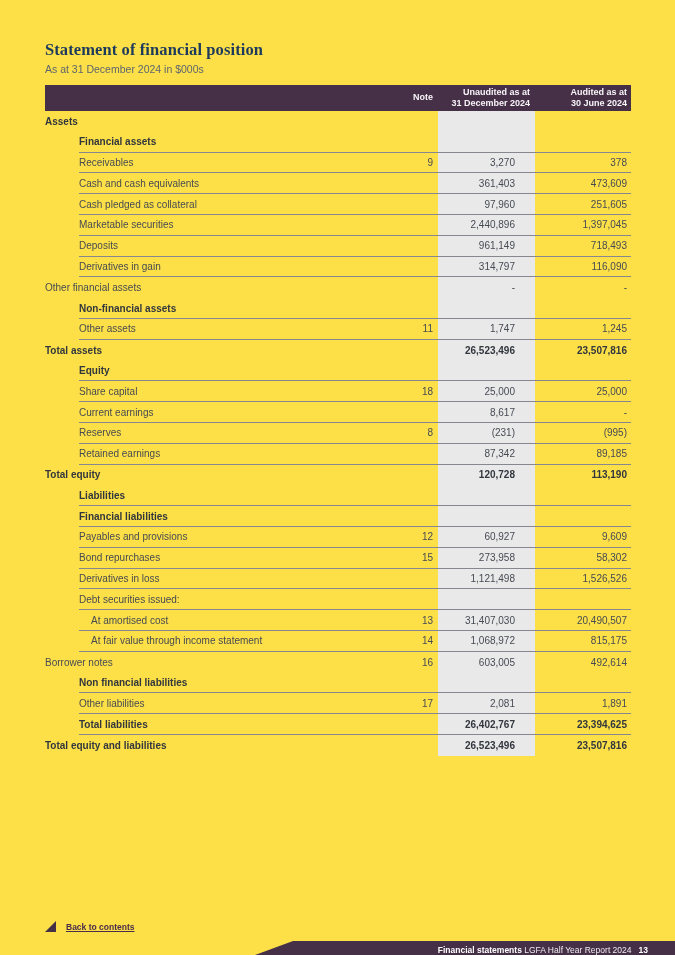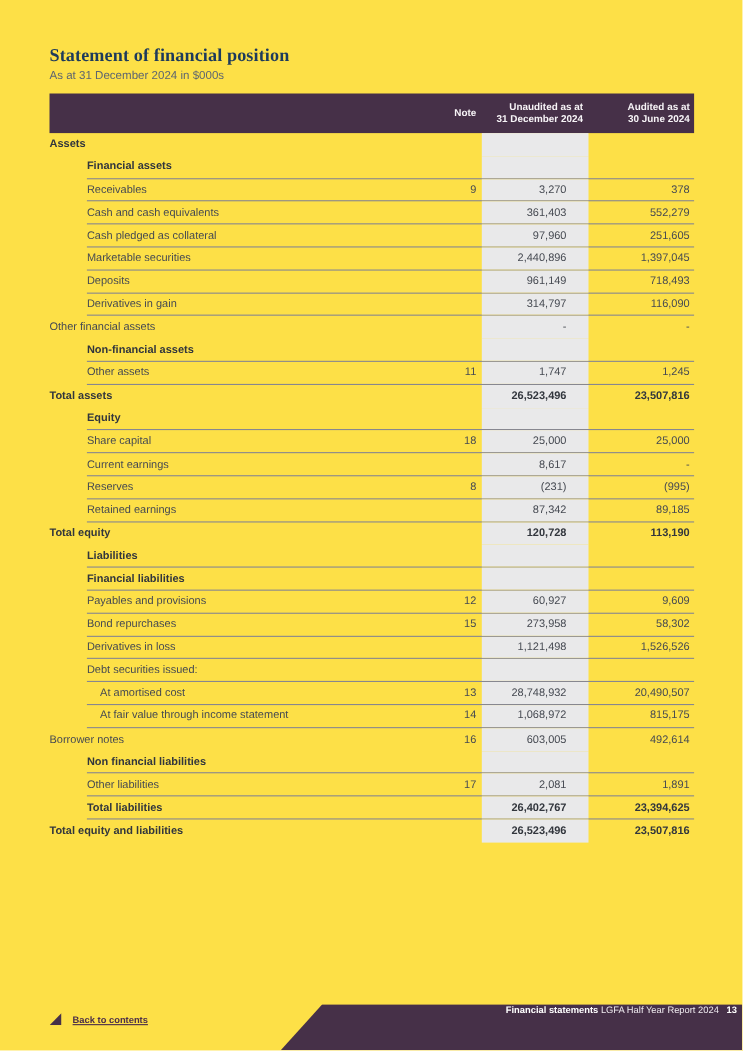--- a/index.html
+++ b/index.html
@@ -30,21 +30,21 @@
     position:absolute;left:45px;top:63px;
     font-size:10.5px;color:#5d6570;
   }
   .table{
     position:absolute;left:45px;top:85px;width:586px;
   }
   .thead{
     display:grid;
     grid-template-columns:1fr 95px 97px 96px;
     background:var(--plum);
-    height:36px;
+    height:26px;
     align-items:center;
     color:#f7f4f7;
     font-size:9px;font-weight:bold;
     line-height:1.25;
   }
   .thead .c-note{text-align:right;padding-right:5px;}
   .thead .c-un{text-align:right;padding-right:5px;}
   .thead .c-au{text-align:right;padding-right:4px;}
   .row{
     display:grid;
@@ -78,25 +78,25 @@
     display:inline-block;
   }
   .back-link{
     margin-left:10px;
     font-size:8.5px;font-weight:bold;
     color:#4a2d4a;
     text-decoration:underline;
     cursor:pointer;
   }
   .band{
-    position:absolute;left:255px;right:0;bottom:0;height:42px;
+    position:absolute;left:255px;right:0;bottom:0;height:14px;
     background:var(--plum);
     clip-path:polygon(38px 0,100% 0,100% 100%,0 100%);
-    display:flex;align-items:flex-start;justify-content:flex-end;
-    padding-right:5px;
+    display:flex;align-items:flex-end;justify-content:flex-end;
+    padding-right:27px;
     font-size:8.5px;color:#efeaef;
   }
   .band .bold{font-weight:bold;color:#ffffff;}
   .band .sep{white-space:pre;}
   .band .pagenum{margin-left:7px;font-weight:bold;color:#ffffff;}
 </style>
 </head>
 <body>
 
 <div class="page">
@@ -133,21 +133,21 @@
         <div class="row data bordered">
           <div class="cell c-label">Receivables</div>
           <div class="cell c-note">9</div>
           <div class="cell c-un">3,270</div>
           <div class="cell c-au">378</div>
         </div>
         <div class="row data bordered">
           <div class="cell c-label">Cash and cash equivalents</div>
           <div class="cell c-note"></div>
           <div class="cell c-un">361,403</div>
-          <div class="cell c-au">552,279</div>
+          <div class="cell c-au">473,609</div>
         </div>
         <div class="row data bordered">
           <div class="cell c-label">Cash pledged as collateral</div>
           <div class="cell c-note"></div>
           <div class="cell c-un">97,960</div>
           <div class="cell c-au">251,605</div>
         </div>
         <div class="row data bordered">
           <div class="cell c-label">Marketable securities</div>
           <div class="cell c-note"></div>
@@ -258,21 +258,21 @@
         </div>
         <div class="row data bordered">
           <div class="cell c-label">Debt securities issued:</div>
           <div class="cell c-note"></div>
           <div class="cell c-un"></div>
           <div class="cell c-au"></div>
         </div>
         <div class="row data bordered indent">
           <div class="cell c-label">At amortised cost</div>
           <div class="cell c-note">13</div>
-          <div class="cell c-un">28,748,932</div>
+          <div class="cell c-un">31,407,030</div>
           <div class="cell c-au">20,490,507</div>
         </div>
         <div class="row data bordered indent">
           <div class="cell c-label">At fair value through income statement</div>
           <div class="cell c-note">14</div>
           <div class="cell c-un">1,068,972</div>
           <div class="cell c-au">815,175</div>
         </div>
         <div class="row data">
           <div class="cell c-label">Borrower notes</div>

